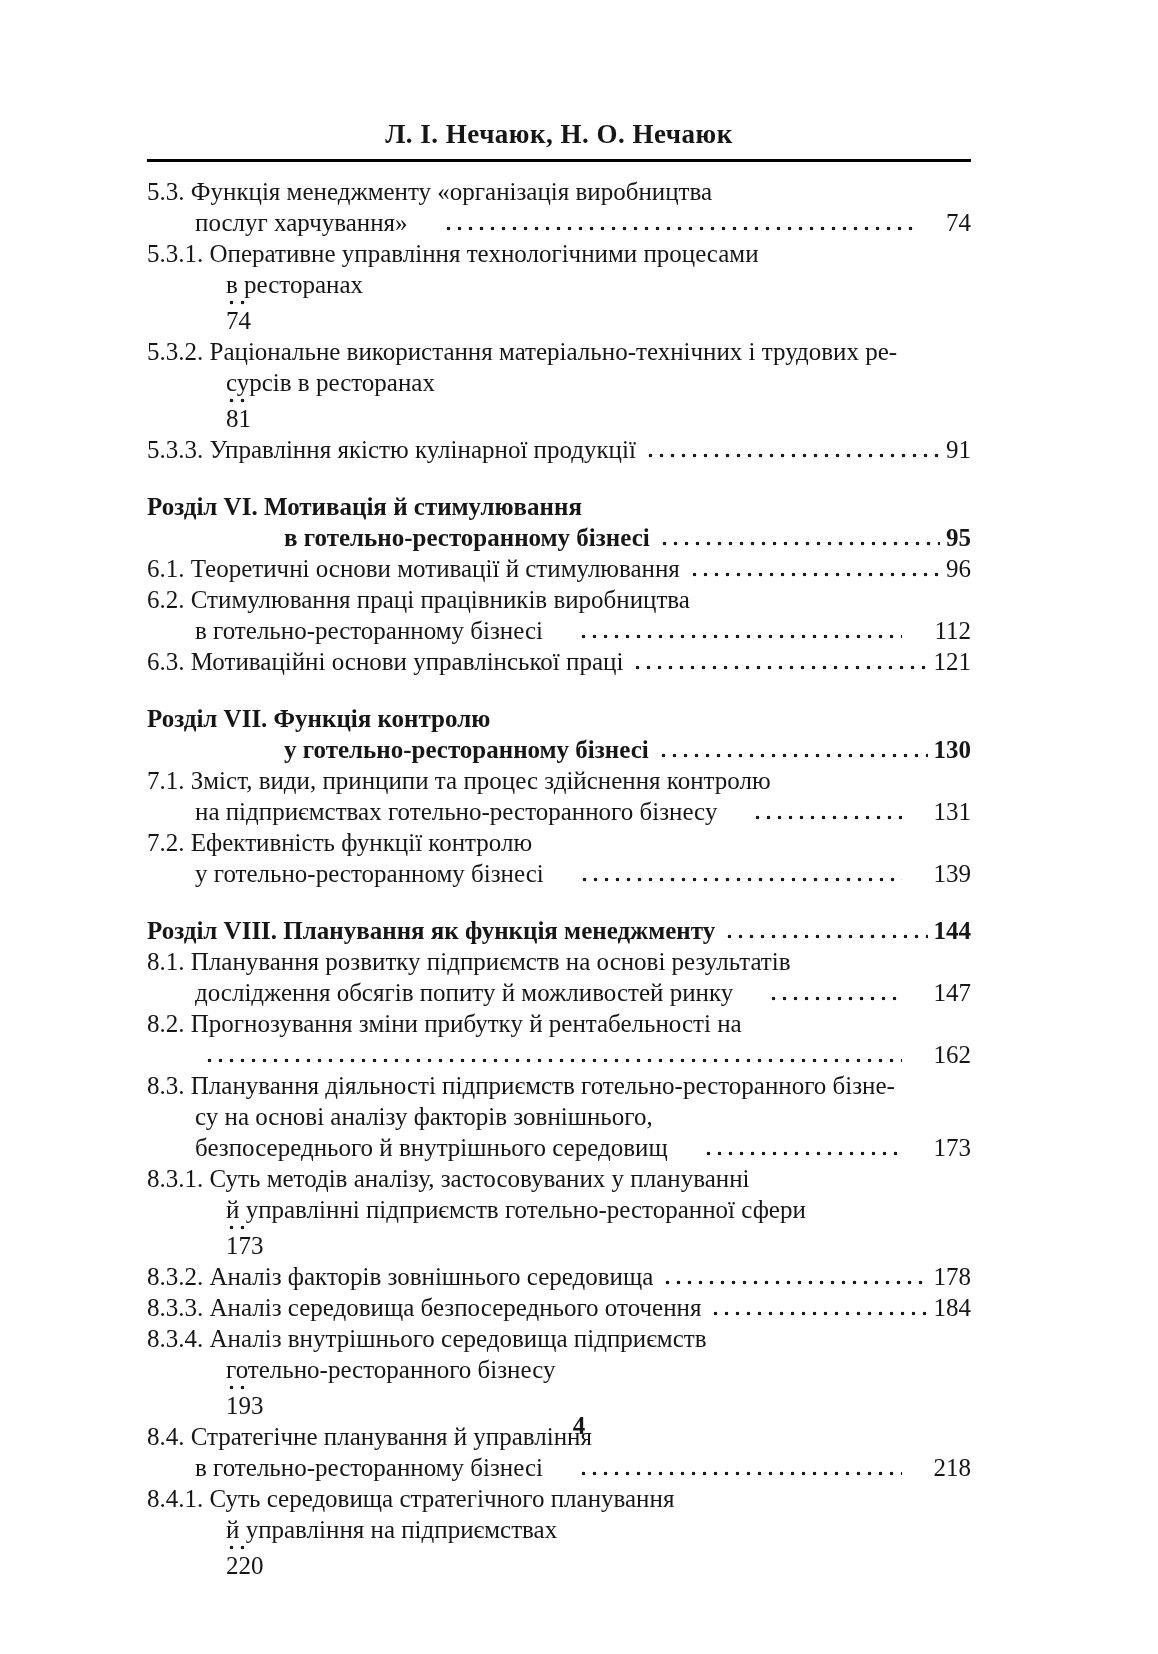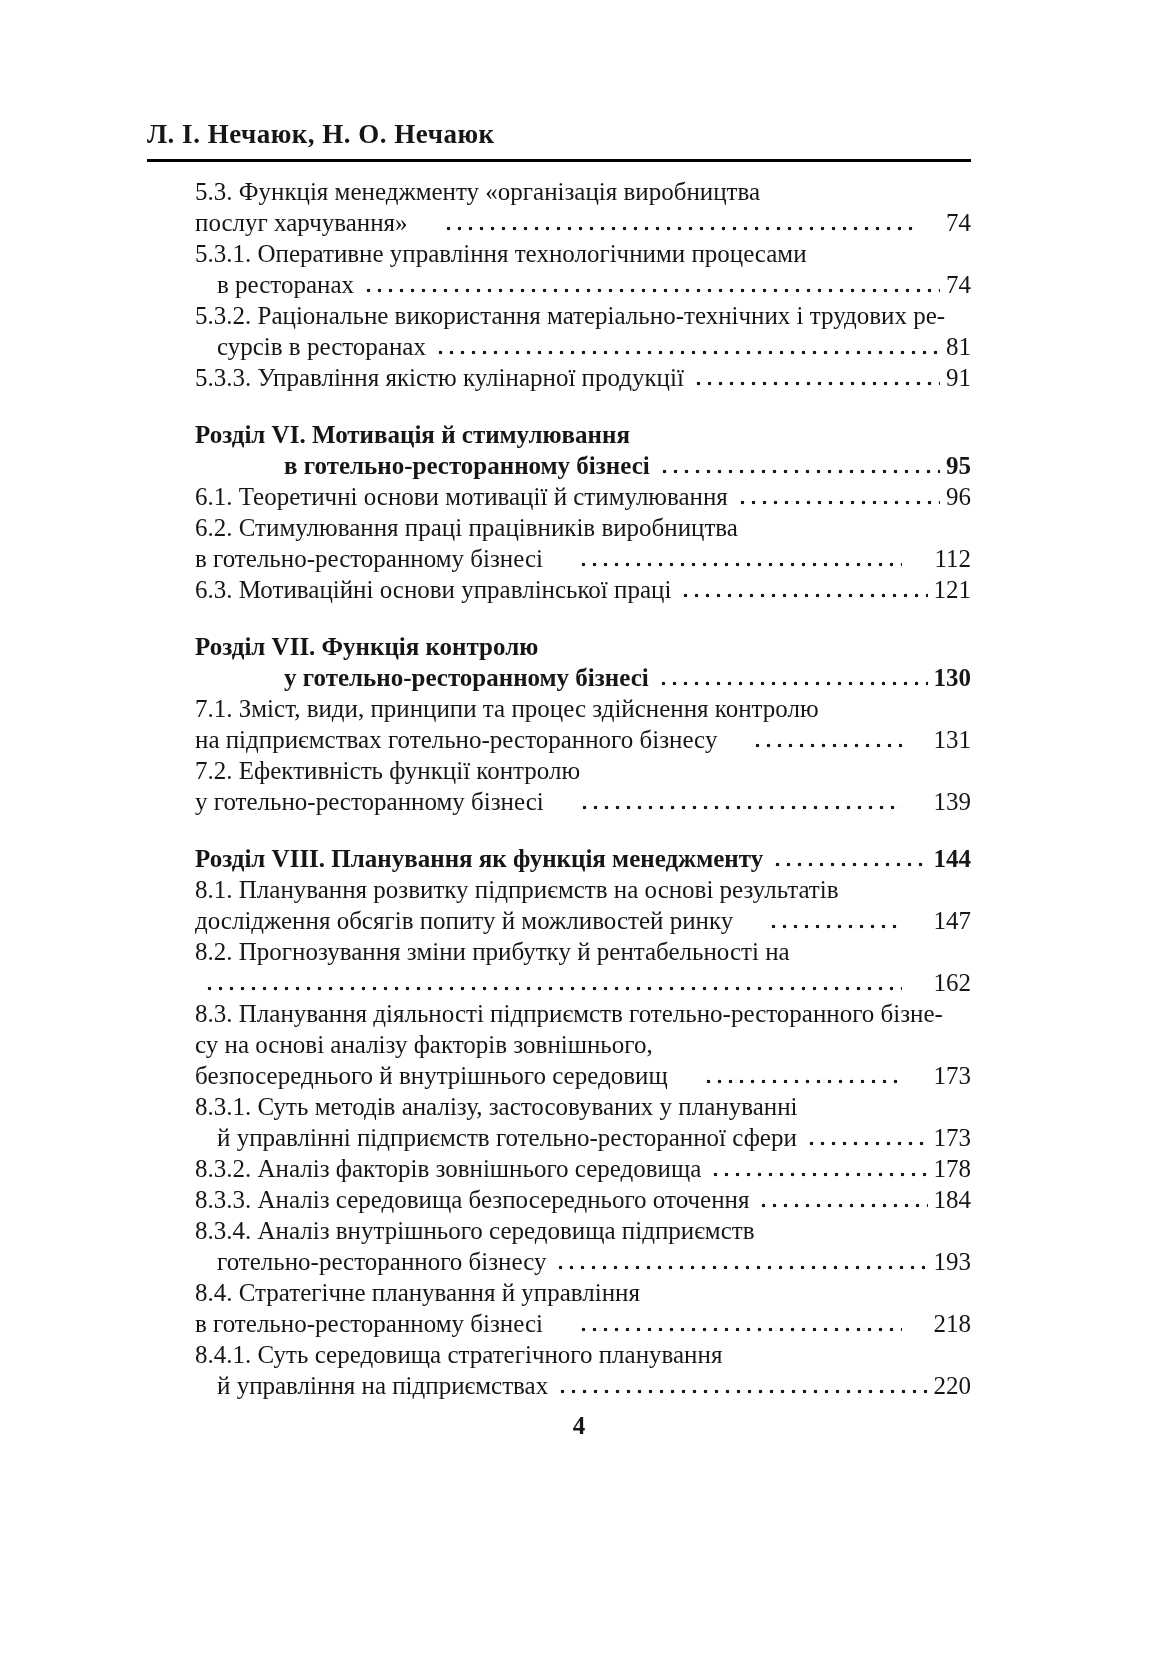--- a/index.html
+++ b/index.html
@@ -12,43 +12,44 @@
     font-family: "Liberation Serif", serif;
     box-sizing: border-box;
     padding: 118px 0 0 0;
     overflow: hidden;
   }
   .content {
     width: 824px;
     margin-left: 147px;
   }
   .header-author {
+    text-align: center;
     font-weight: bold;
     font-size: 27px;
     line-height: 32px;
     letter-spacing: 0.5px;
   }
   .header-rule {
     border: none;
     border-bottom: 3px solid #000;
     margin: 9px 0 14px 0;
     height: 0;
   }
   .toc { font-size: 25px; }
   .entry { margin: 0; }
   .entry.spaced { margin-top: 26px; }
   .entry.bold .row { font-weight: bold; }
   .row {
     display: flex;
     align-items: baseline;
     line-height: 31px;
   }
-  .indent-0 { padding-left: 0; margin-left: 48px; }
+  .indent-0 { padding-left: 0; }
   .indent-1 { padding-left: 48px; gap: 26px; }
-  .indent-2 { padding-left: 70px; }
+  .indent-2 { padding-left: 70px; flex-direction: column; }
   .indent-3 { padding-left: 137px; }
   .txt { white-space: pre-wrap; }
   .leader {
     flex: 1 1 auto;
     min-width: 24px;
     height: 5px;
     margin: 0 6px 0 9px;
     background-image: radial-gradient(circle, #1c1c1c 1.5px, transparent 2.1px);
     background-size: 11px 5px;
     background-repeat: repeat-x;

